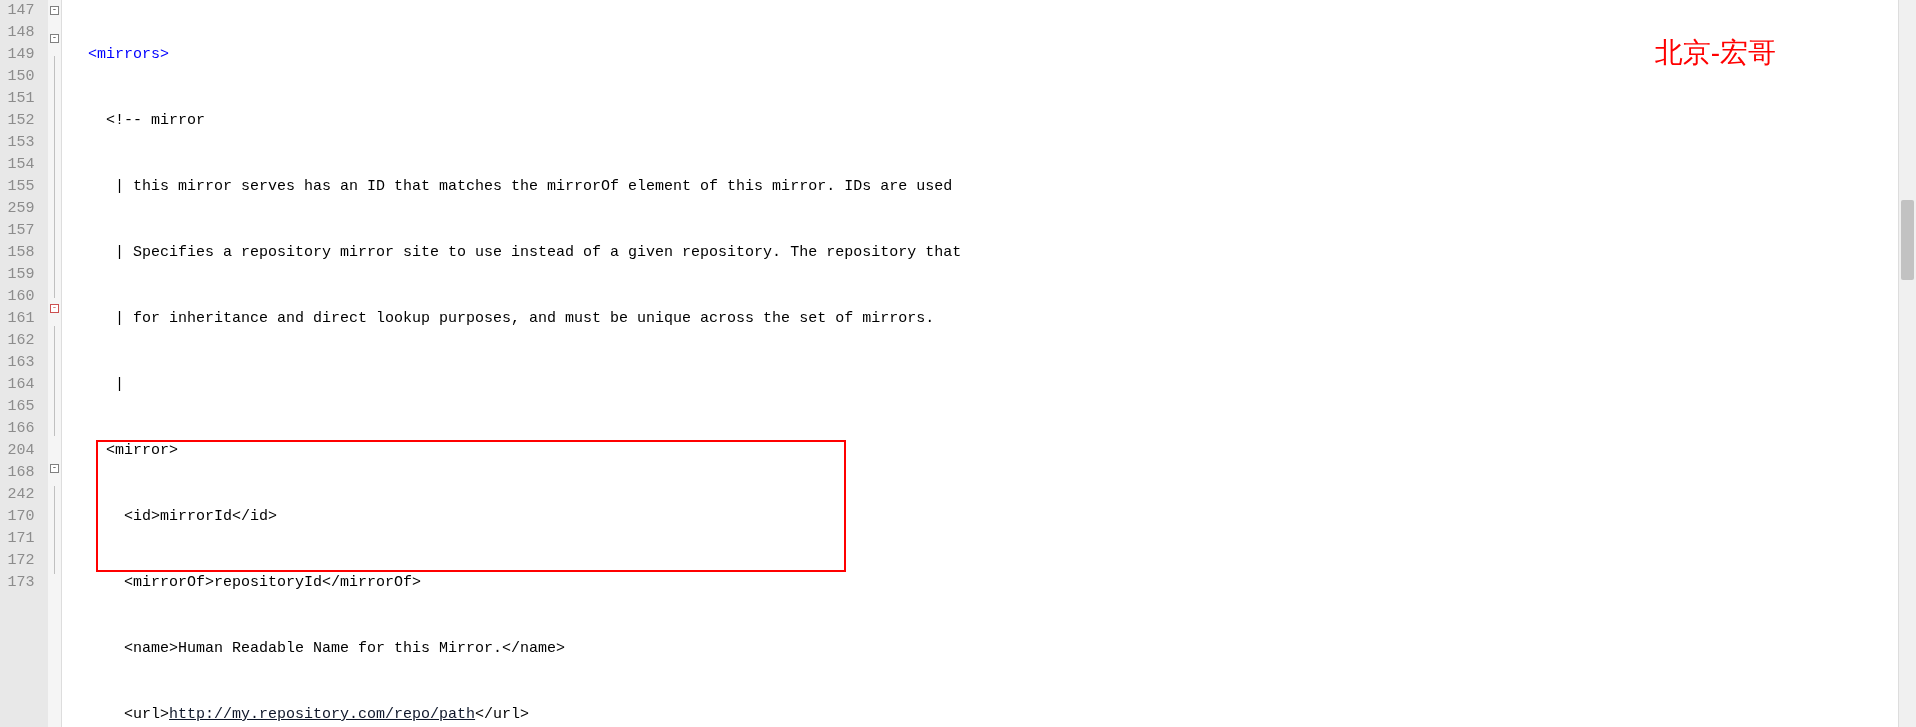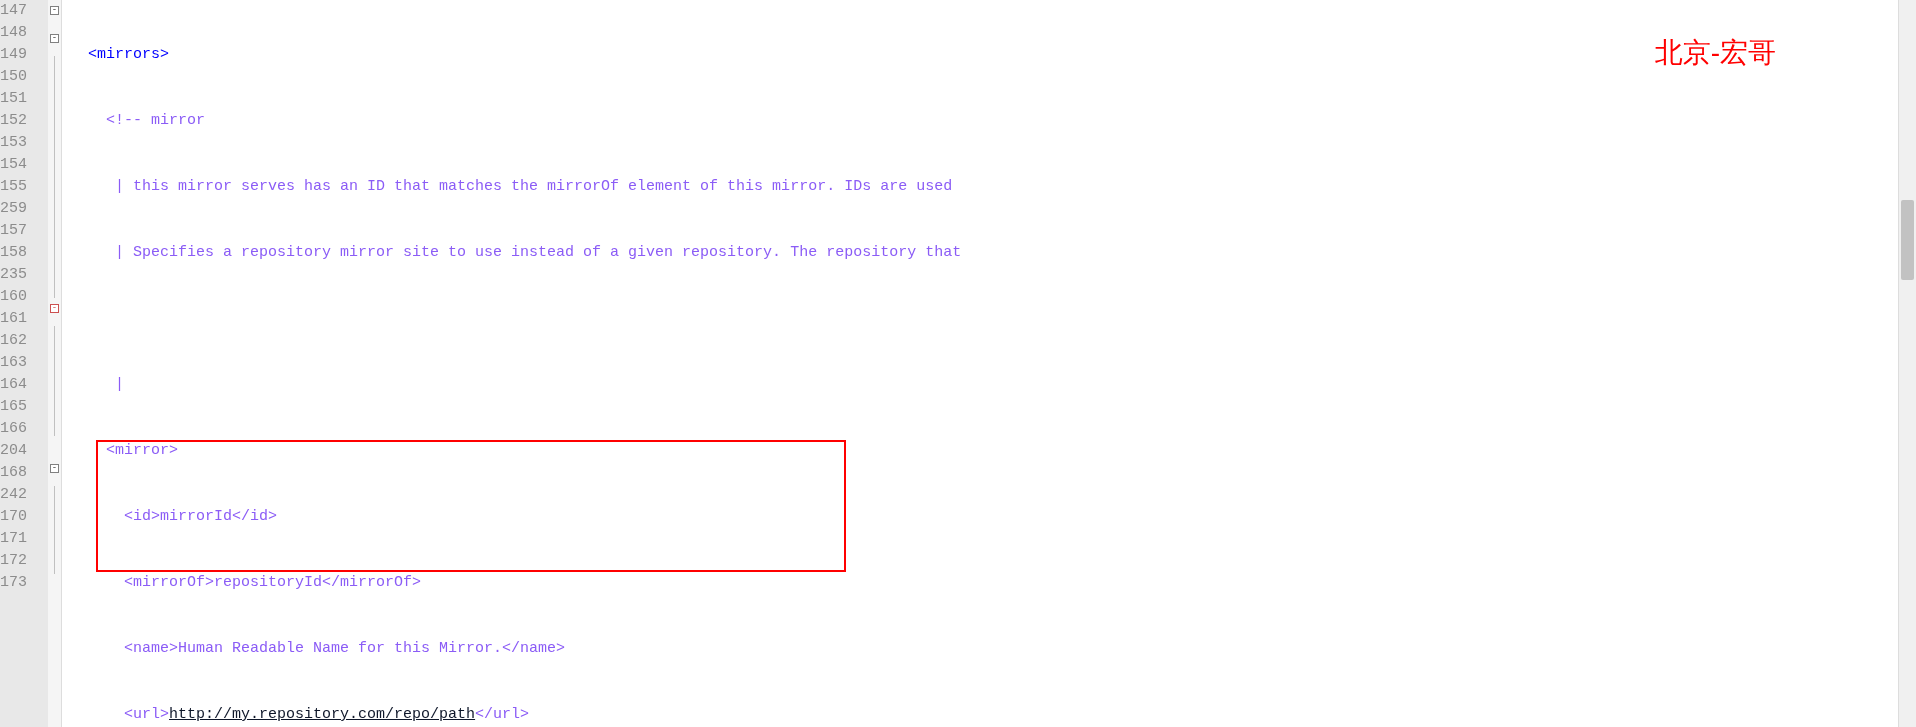--- a/index.html
+++ b/index.html
@@ -12,21 +12,21 @@
     height: 727px;
     position: relative;
   }
   .editor {
     display: flex;
     height: 100%;
   }
   .gutter {
     background: #e8e8e8;
     color: #8c8c8c;
-    text-align: left;
+    text-align: center;
     padding-right: 6px;
     user-select: none;
     width: 48px;
     flex-shrink: 0;
     line-height: 22px;
   }
   .fold-col {
     width: 14px;
     flex-shrink: 0;
     background: #f5f5f5;
@@ -55,21 +55,21 @@
   .code-col {
     flex: 1;
     line-height: 22px;
     white-space: pre;
     position: relative;
     overflow: hidden;
   }
   .line { height: 22px; padding-left: 8px; }
   .ln { height: 22px; }
   .tag { color: #0000ff; }
-  .comment { color: #8b5cf6; }
+  .comment { color: #000000; }
   .link { color: #0f172a; text-decoration: underline; }
   .right-scroll {
     position: absolute;
     right: 0; top: 0; bottom: 0;
     width: 18px;
     background: #f0f0f0;
     border-left: 1px solid #dddddd;
   }
   .scroll-thumb {
     position: absolute;
@@ -112,21 +112,21 @@
     <div class="ln">149</div>
     <div class="ln">150</div>
     <div class="ln">151</div>
     <div class="ln">152</div>
     <div class="ln">153</div>
     <div class="ln">154</div>
     <div class="ln">155</div>
     <div class="ln">259</div>
     <div class="ln">157</div>
     <div class="ln">158</div>
-    <div class="ln">235</div>
+    <div class="ln">159</div>
     <div class="ln">160</div>
     <div class="ln">161</div>
     <div class="ln">162</div>
     <div class="ln">163</div>
     <div class="ln">164</div>
     <div class="ln">165</div>
     <div class="ln">166</div>
     <div class="ln">204</div>
     <div class="ln">168</div>
     <div class="ln">242</div>
@@ -159,21 +159,21 @@
     <div style="height:88px;position:relative">
         <span class="fold-line" style="top:0;bottom:0"></span>
       </div>
   </div>
 
   <div class="code-col">
     <div class="line"><span>  </span><span class="tag">&lt;mirrors&gt;</span></div>
     <div class="line"><span>    </span><span class="comment">&lt;!-- mirror</span></div>
     <div class="line"><span>     </span><span class="comment">| this mirror serves has an ID that matches the mirrorOf element of this mirror. IDs are used</span></div>
     <div class="line"><span>     </span><span class="comment">| Specifies a repository mirror site to use instead of a given repository. The repository that</span></div>
-    <div class="line"><span>     </span></div>
+    <div class="line"><span>     </span><span class="comment">| for inheritance and direct lookup purposes, and must be unique across the set of mirrors.</span></div>
     <div class="line"><span>     </span><span class="comment">|</span></div>
     <div class="line"><span>    </span><span class="comment">&lt;mirror&gt;</span></div>
     <div class="line"><span>      </span><span class="comment">&lt;id&gt;mirrorId&lt;/id&gt;</span></div>
     <div class="line"><span>      </span><span class="comment">&lt;mirrorOf&gt;repositoryId&lt;/mirrorOf&gt;</span></div>
     <div class="line"><span>      </span><span class="comment">&lt;name&gt;Human Readable Name for this Mirror.&lt;/name&gt;</span></div>
     <div class="line"><span>      </span><span class="comment">&lt;url&gt;</span><span class="link">http://my.repository.com/repo/path</span><span class="comment">&lt;/url&gt;</span></div>
     
     
     
     

